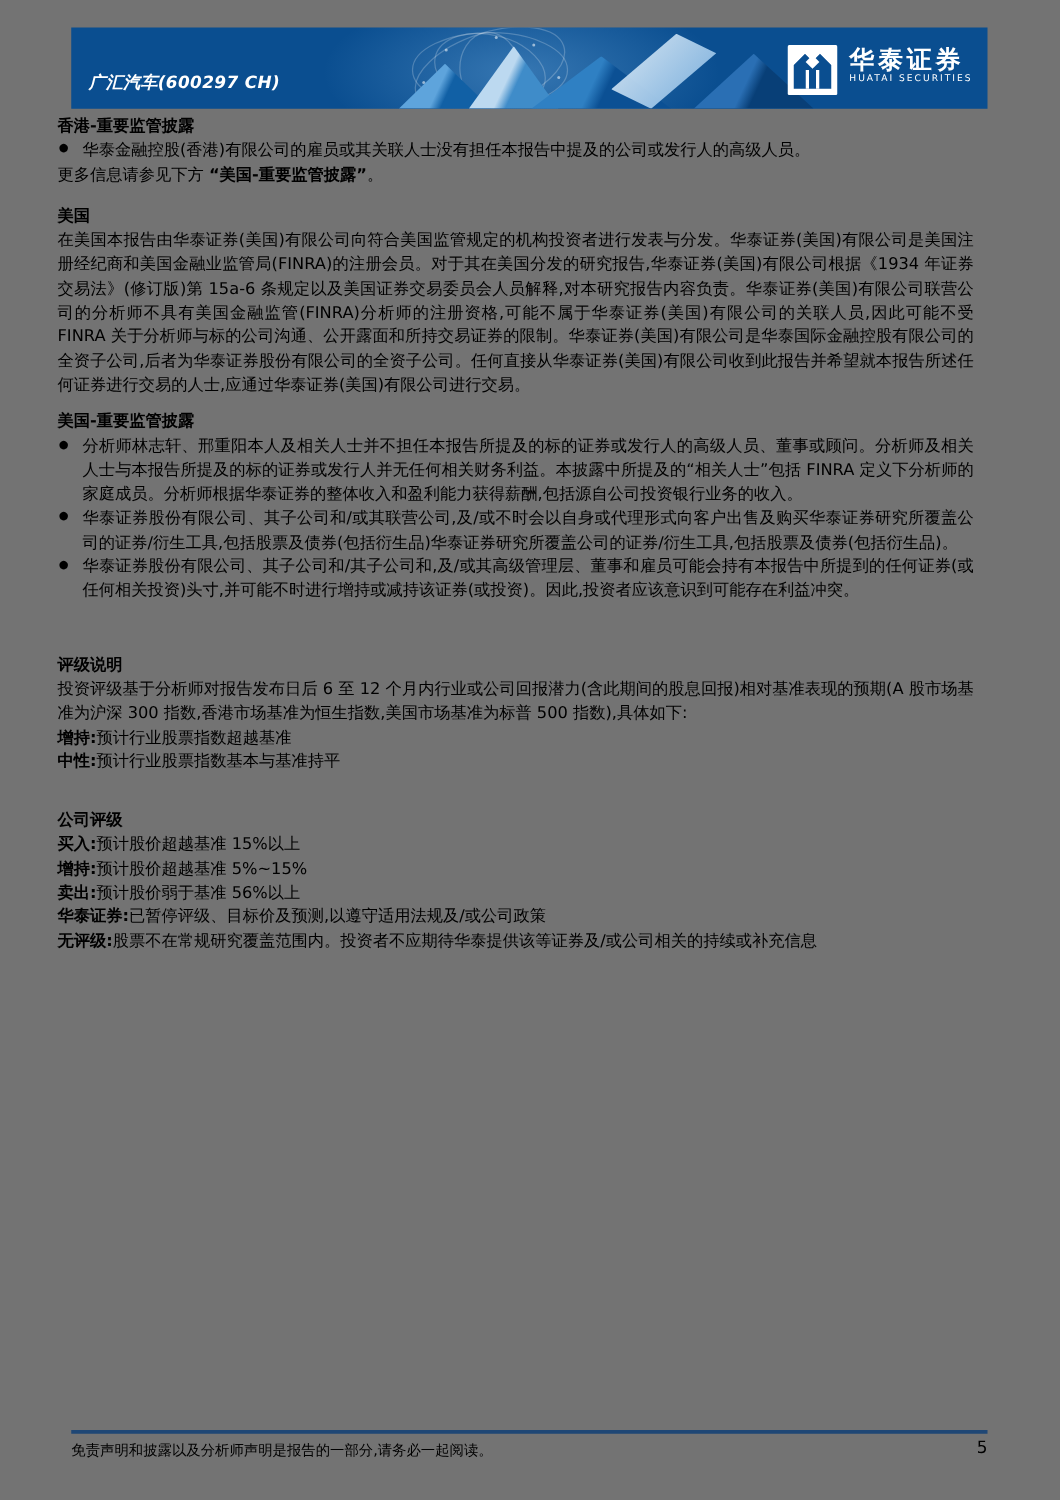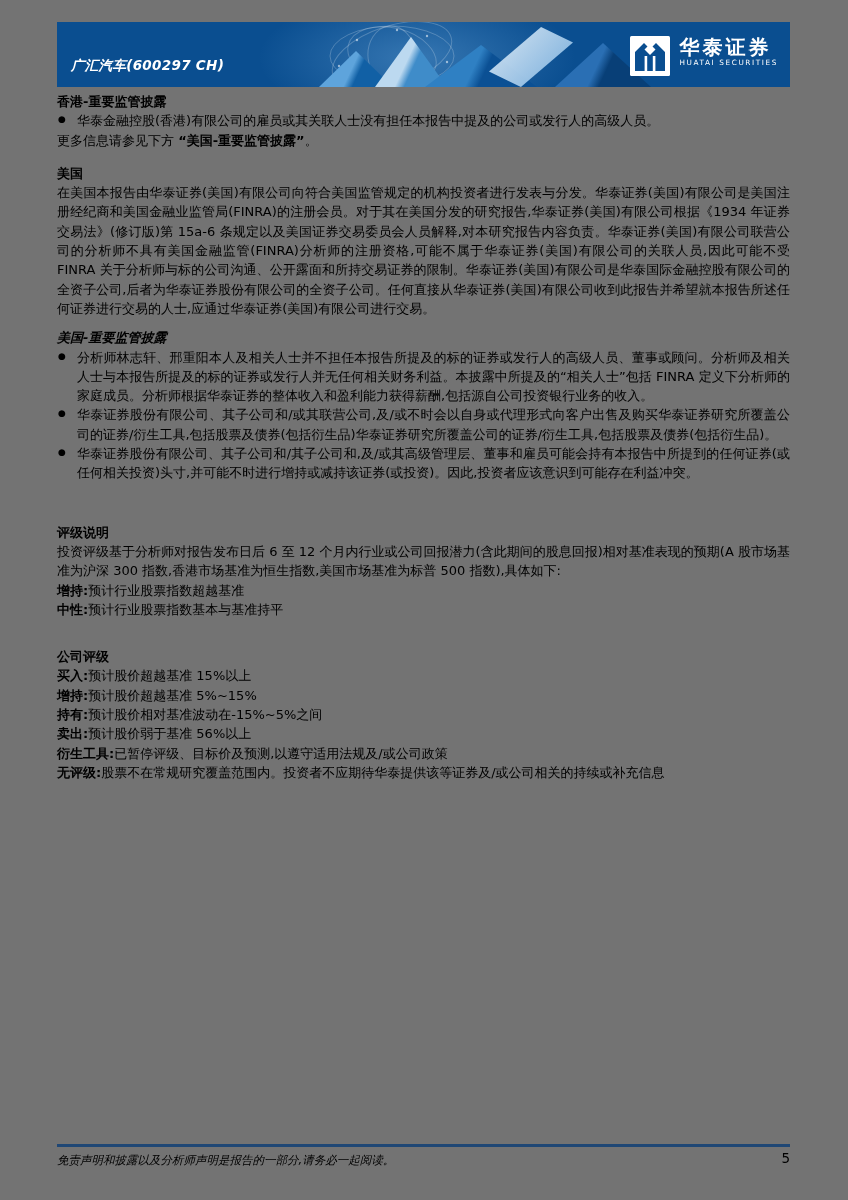--- a/index.html
+++ b/index.html
@@ -31,37 +31,37 @@
     position:absolute; left:14px; bottom:12px; color:#ffffff;
     font-size:13.5px; font-weight:600; font-style:italic; letter-spacing:.3px;
   }
   .logo { position:absolute; right:12px; bottom:11px; display:flex; align-items:flex-start; }
   .logo-mark { width:40px; height:40px; display:block; }
   .logo-text { margin-left:9px; color:#fff; }
   .logo-cn { font-size:20px; font-weight:bold; letter-spacing:3px; line-height:22px; }
   .logo-en { font-size:7.3px; letter-spacing:1.6px; line-height:10px; }
   
   .content {
-    position:absolute; left:57px; top:92px; width:733px;
+    position:absolute; left:46px; top:92px; width:733px;
     font-size:13px; line-height:19.3px; text-align:justify;
   }
   .sec-heading { font-weight:bold; }
   .bullet-item { position:relative; padding-left:20px; }
   .bullet-item .dot { position:absolute; left:1px; top:-1px; font-size:9px; }
-  .gap14 { margin-top:14px; } .gap10 { margin-top:10px;font-style:italic; }
+  .gap14 { margin-top:14px; } .gap10 { margin-top:10px; }
   .gap40 { margin-top:40px; } .gap28 { margin-top:28px; }
   .rating-line b { font-weight:bold; }
   
   .footer-rule {
     position:absolute; left:57px; top:1144px; width:733px;
     border-top:3px solid #1f4775;
   }
   .footer-disclaimer {
     position:absolute; left:57px; top:1152px; width:600px;
-    font-size:11.5px; font-style:italic; line-height:16px;
+    font-size:11.5px; line-height:16px;
   }
   .page-number {
     position:absolute; right:58px; top:1150px; font-size:13.5px;
   }
 </style>
 </head>
 <body>
 
 <div class="page">
 
@@ -133,23 +133,22 @@
 
     <div class="sec-heading gap40">评级说明</div>
     <div class="para">投资评级基于分析师对报告发布日后 6 至 12 个月内行业或公司回报潜力(含此期间的股息回报)相对基准表现的预期(A 股市场基准为沪深 300 指数,香港市场基准为恒生指数,美国市场基准为标普 500 指数),具体如下:</div>
 
     <div class="rating-line"><b>增持:</b><span>预计行业股票指数超越基准</span></div>
     <div class="rating-line"><b>中性:</b><span>预计行业股票指数基本与基准持平</span></div>
 
     <div class="sec-heading gap28">公司评级</div>
     <div class="rating-line"><b>买入:</b><span>预计股价超越基准 15%以上</span></div>
     <div class="rating-line"><b>增持:</b><span>预计股价超越基准 5%~15%</span></div>
-    <div class="rating-line"><b>持有:</b><span>预计股价相对基准波动在-15%~5%之间</span></div>
     <div class="rating-line"><b>卖出:</b><span>预计股价弱于基准 56%以上</span></div>
-    <div class="rating-line"><b>衍生工具:</b><span>已暂停评级、目标价及预测,以遵守适用法规及/或公司政策</span></div>
+    <div class="rating-line"><b>华泰证券:</b><span>已暂停评级、目标价及预测,以遵守适用法规及/或公司政策</span></div>
     <div class="rating-line"><b>无评级:</b><span>股票不在常规研究覆盖范围内。投资者不应期待华泰提供该等证券及/或公司相关的持续或补充信息</span></div>
   </div>
 
   <div class="footer-rule"></div>
   <div class="footer-disclaimer">免责声明和披露以及分析师声明是报告的一部分,请务必一起阅读。</div>
   <div class="page-number">5</div>
 
 </div>
 
 </body></html>

